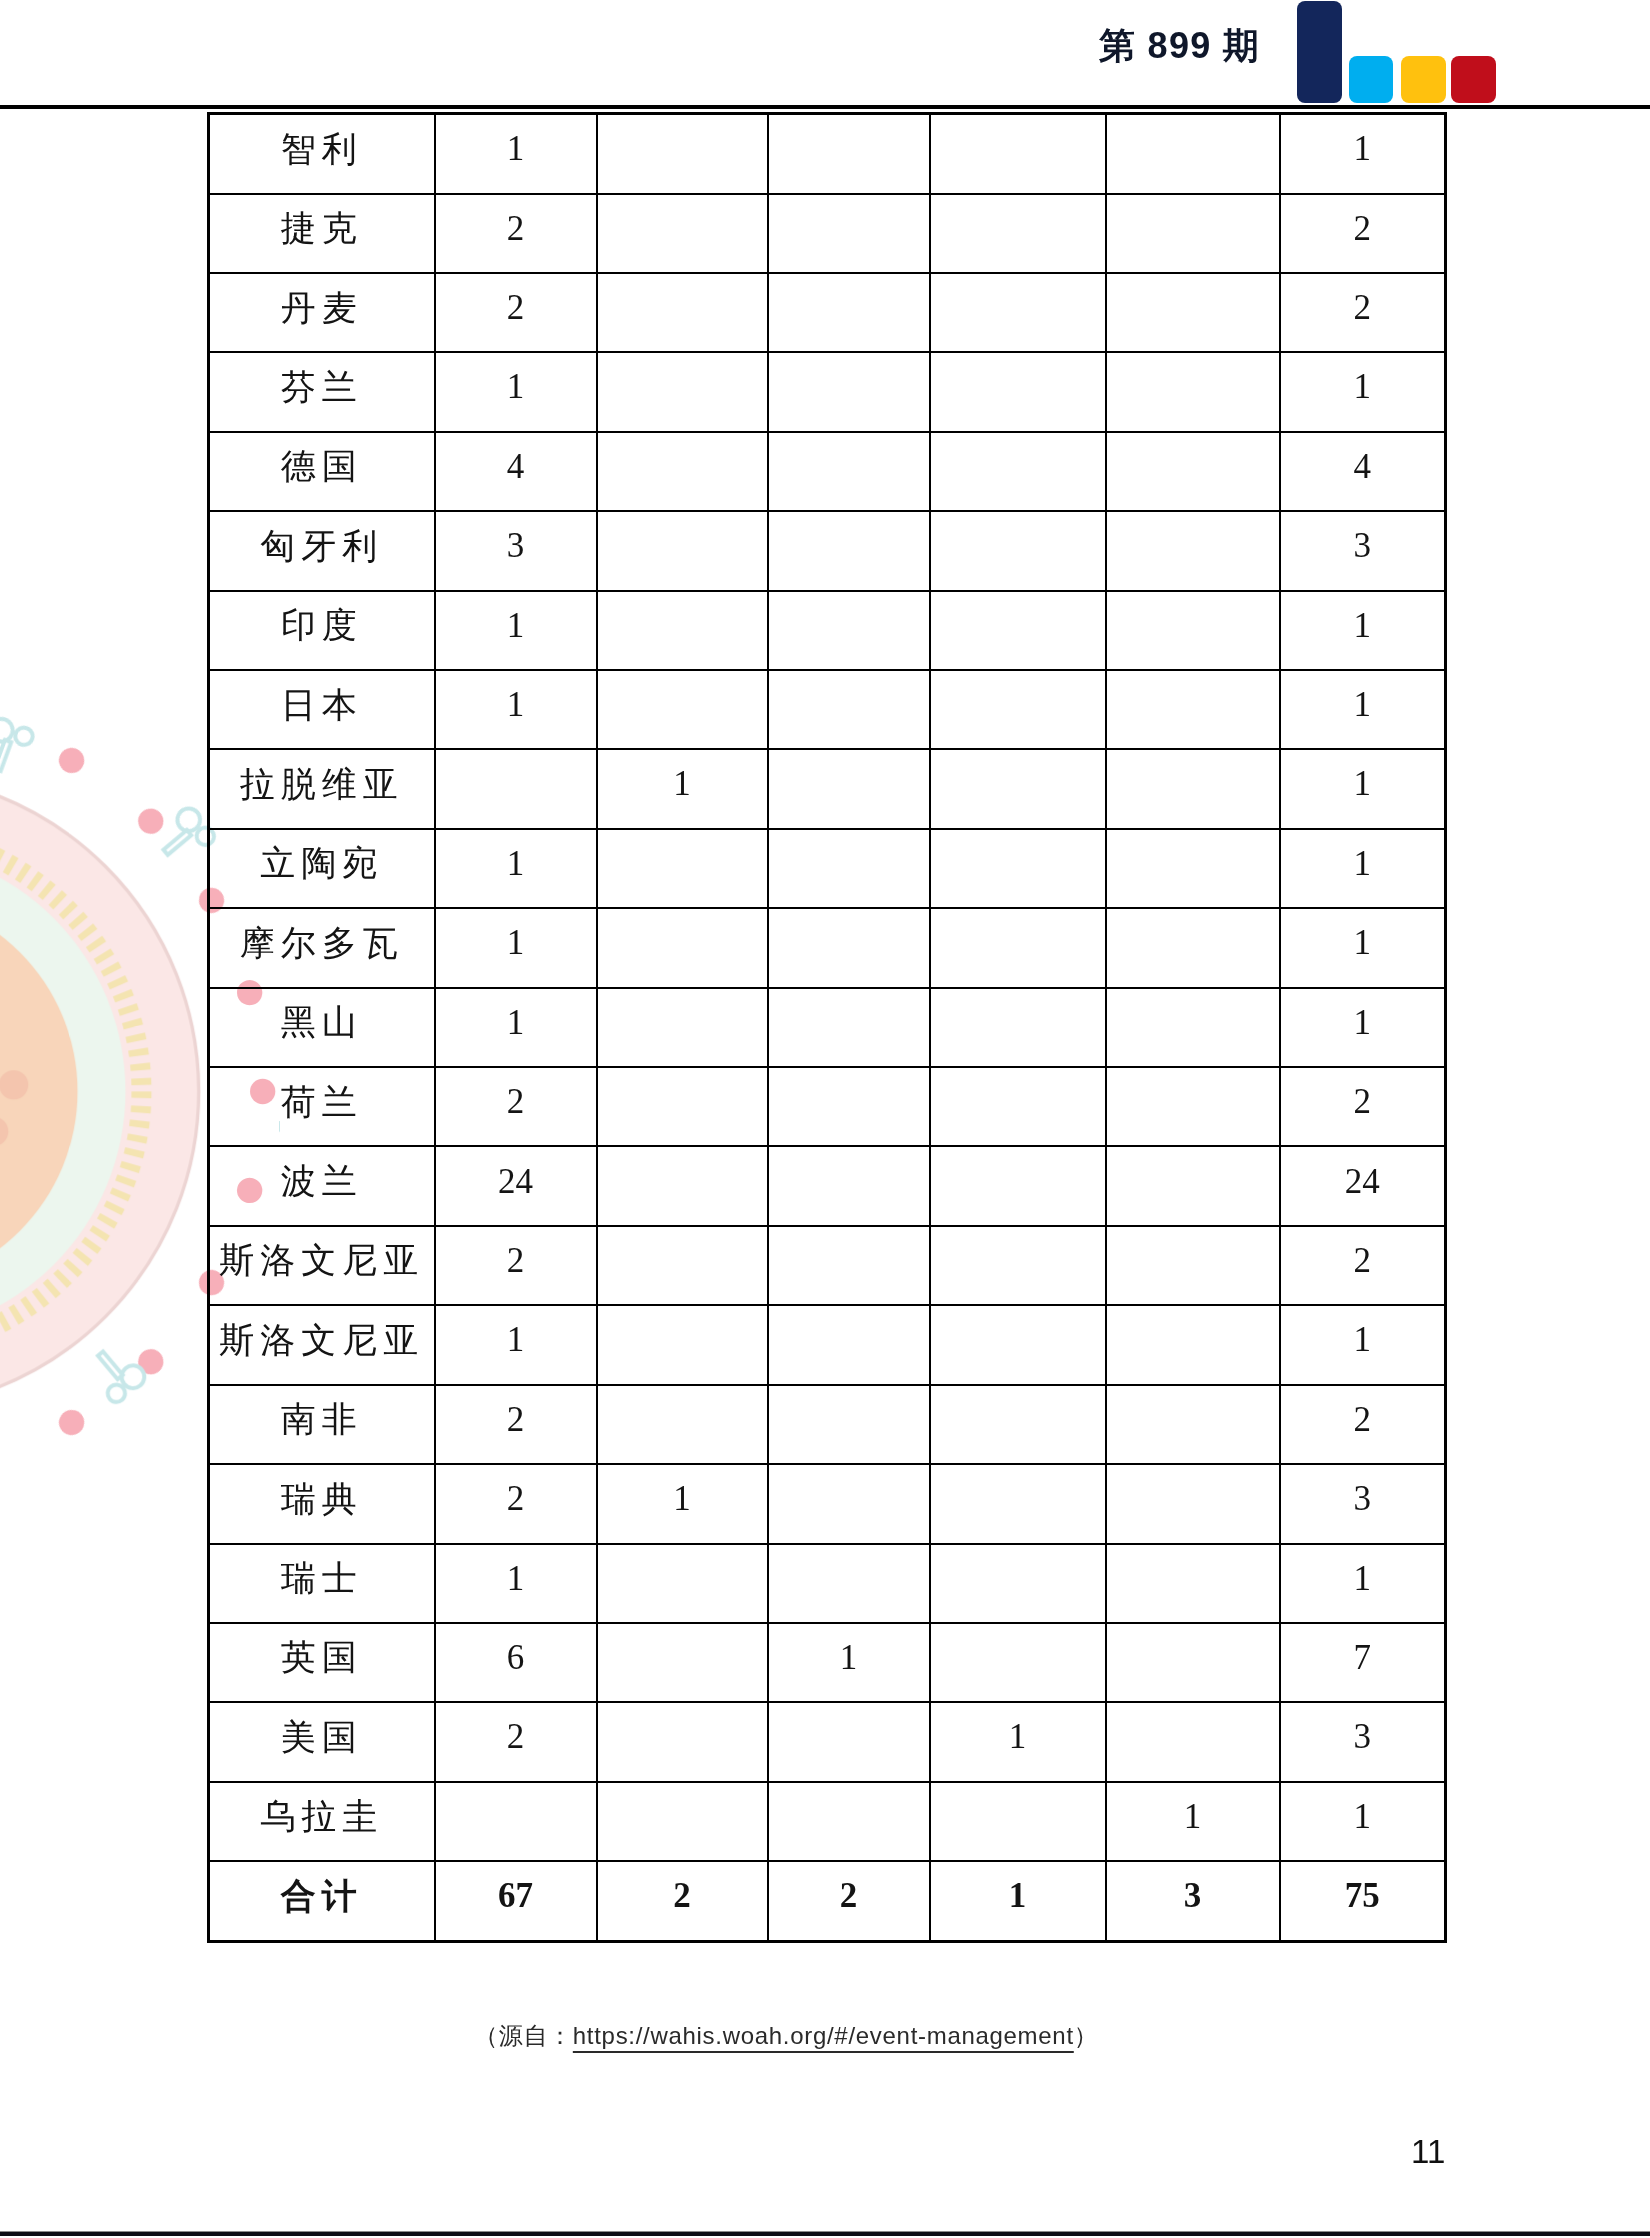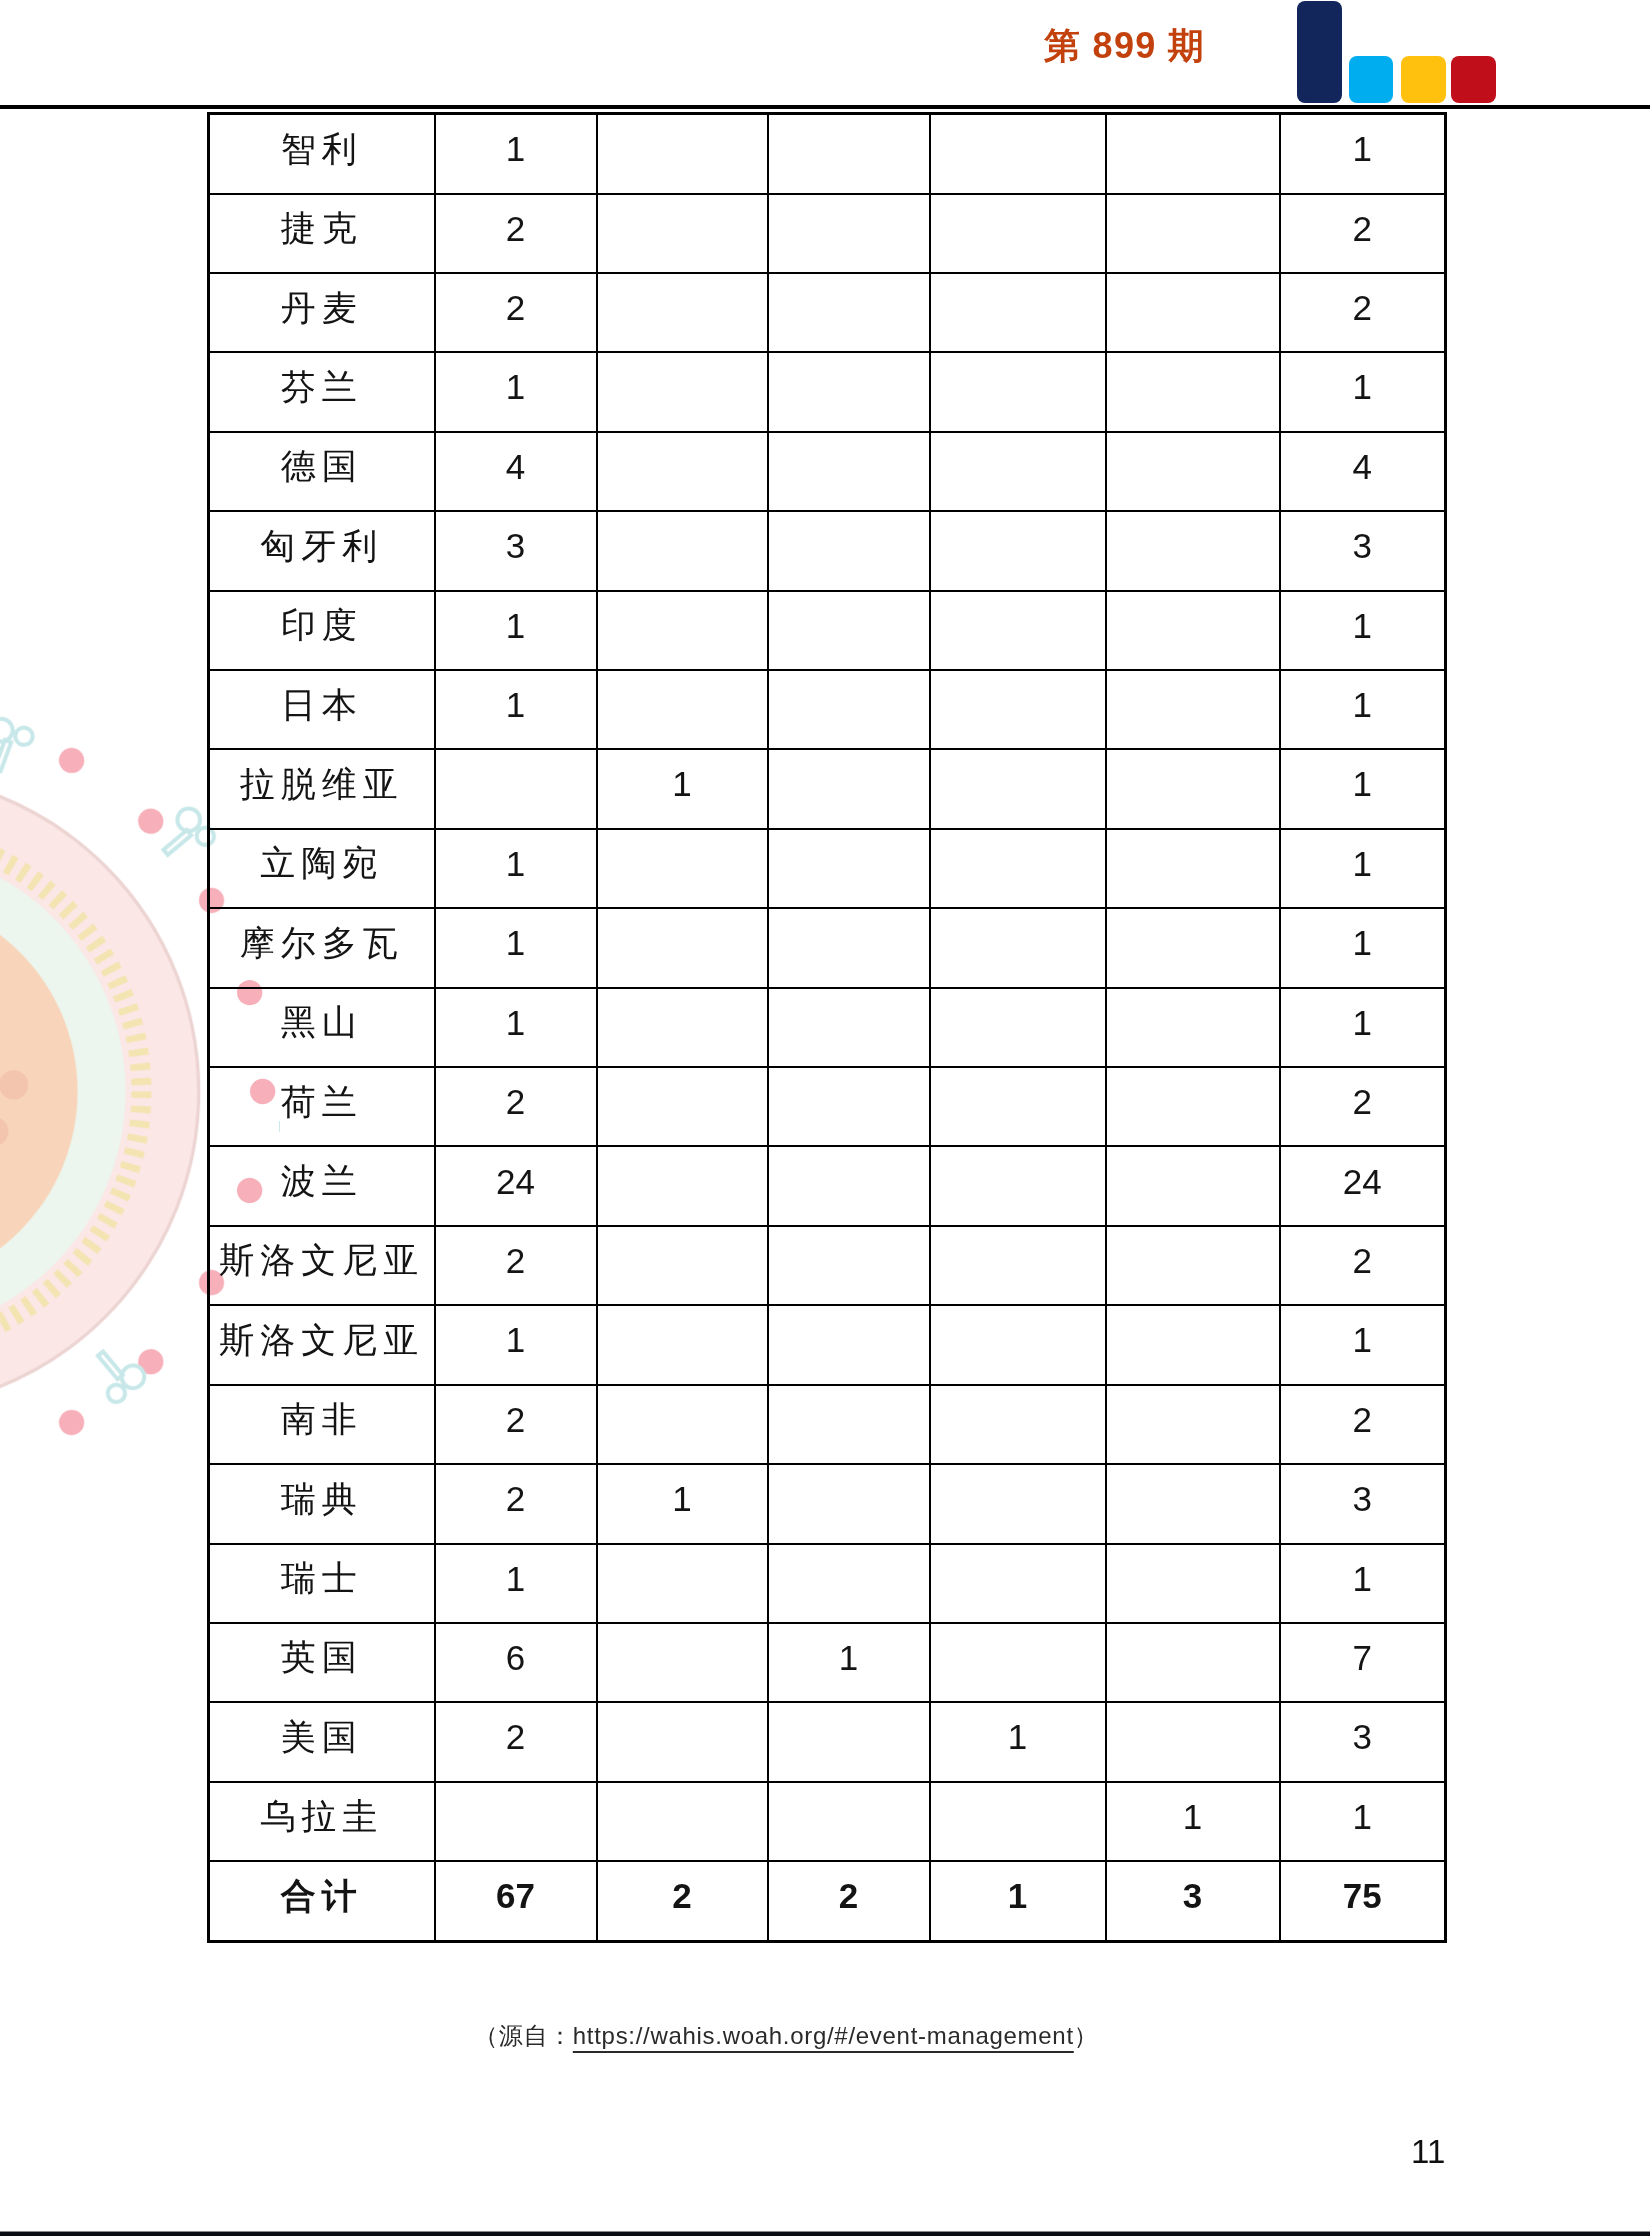--- a/index.html
+++ b/index.html
@@ -6,23 +6,23 @@
   #page{
     position:relative;
     width:1651px;height:2239px;
     background:#ffffff;
     overflow:hidden;
     font-family:"Liberation Sans","DejaVu Sans",sans-serif;
     color:#111;
   }
   
   .issue-label{
-    position:absolute;left:1044px;top:25px;
+    position:absolute;left:1099px;top:25px;
     height:41px;line-height:41px;
-    font-size:36px;font-weight:bold;color:#c2410c;
+    font-size:36px;font-weight:bold;color:#0f172a;
     letter-spacing:1.3px;white-space:nowrap;
   }
   .bar{position:absolute;border-radius:8px;}
   .bar-navy {left:1297px;top:1.3px;  width:45px;height:102px;background:#13265B;}
   .bar-blue {left:1349px;top:56px; width:44px;height:47px; background:#00AEEF;}
   .bar-yellow{left:1401px;top:56px;width:45px;height:47px; background:#FFC10E;}
   .bar-red  {left:1451px;top:56px; width:45px;height:47px; background:#C00E1B;}
   .top-rule{
     position:absolute;left:0;top:105px;width:1651px;height:4px;background:#000;
   }
@@ -42,21 +42,21 @@
     border-collapse:collapse;table-layout:fixed;
     background:transparent;
   }
   table.events td{
     border:2px solid #000;
     text-align:center;vertical-align:middle;
     font-size:35px;color:#141414;
     padding:0 0 9.3px 0;
     overflow:hidden;white-space:nowrap;
   }
-  table.events{border:3.3px solid #000;}
+  table.events{border:3.3px solid #000;font-family:Liberation Serif, serif;}
   table.events td.country{letter-spacing:6px;}
   table.events tr.total td{font-weight:bold;margin-left:8px;}
   
   .source-line{
     position:absolute;left:474px;top:2020px;
     font-size:24px;color:#2a2a2a;white-space:nowrap;
     letter-spacing:0.7px;
   }
   .source-line .url{
     text-decoration:underline;

